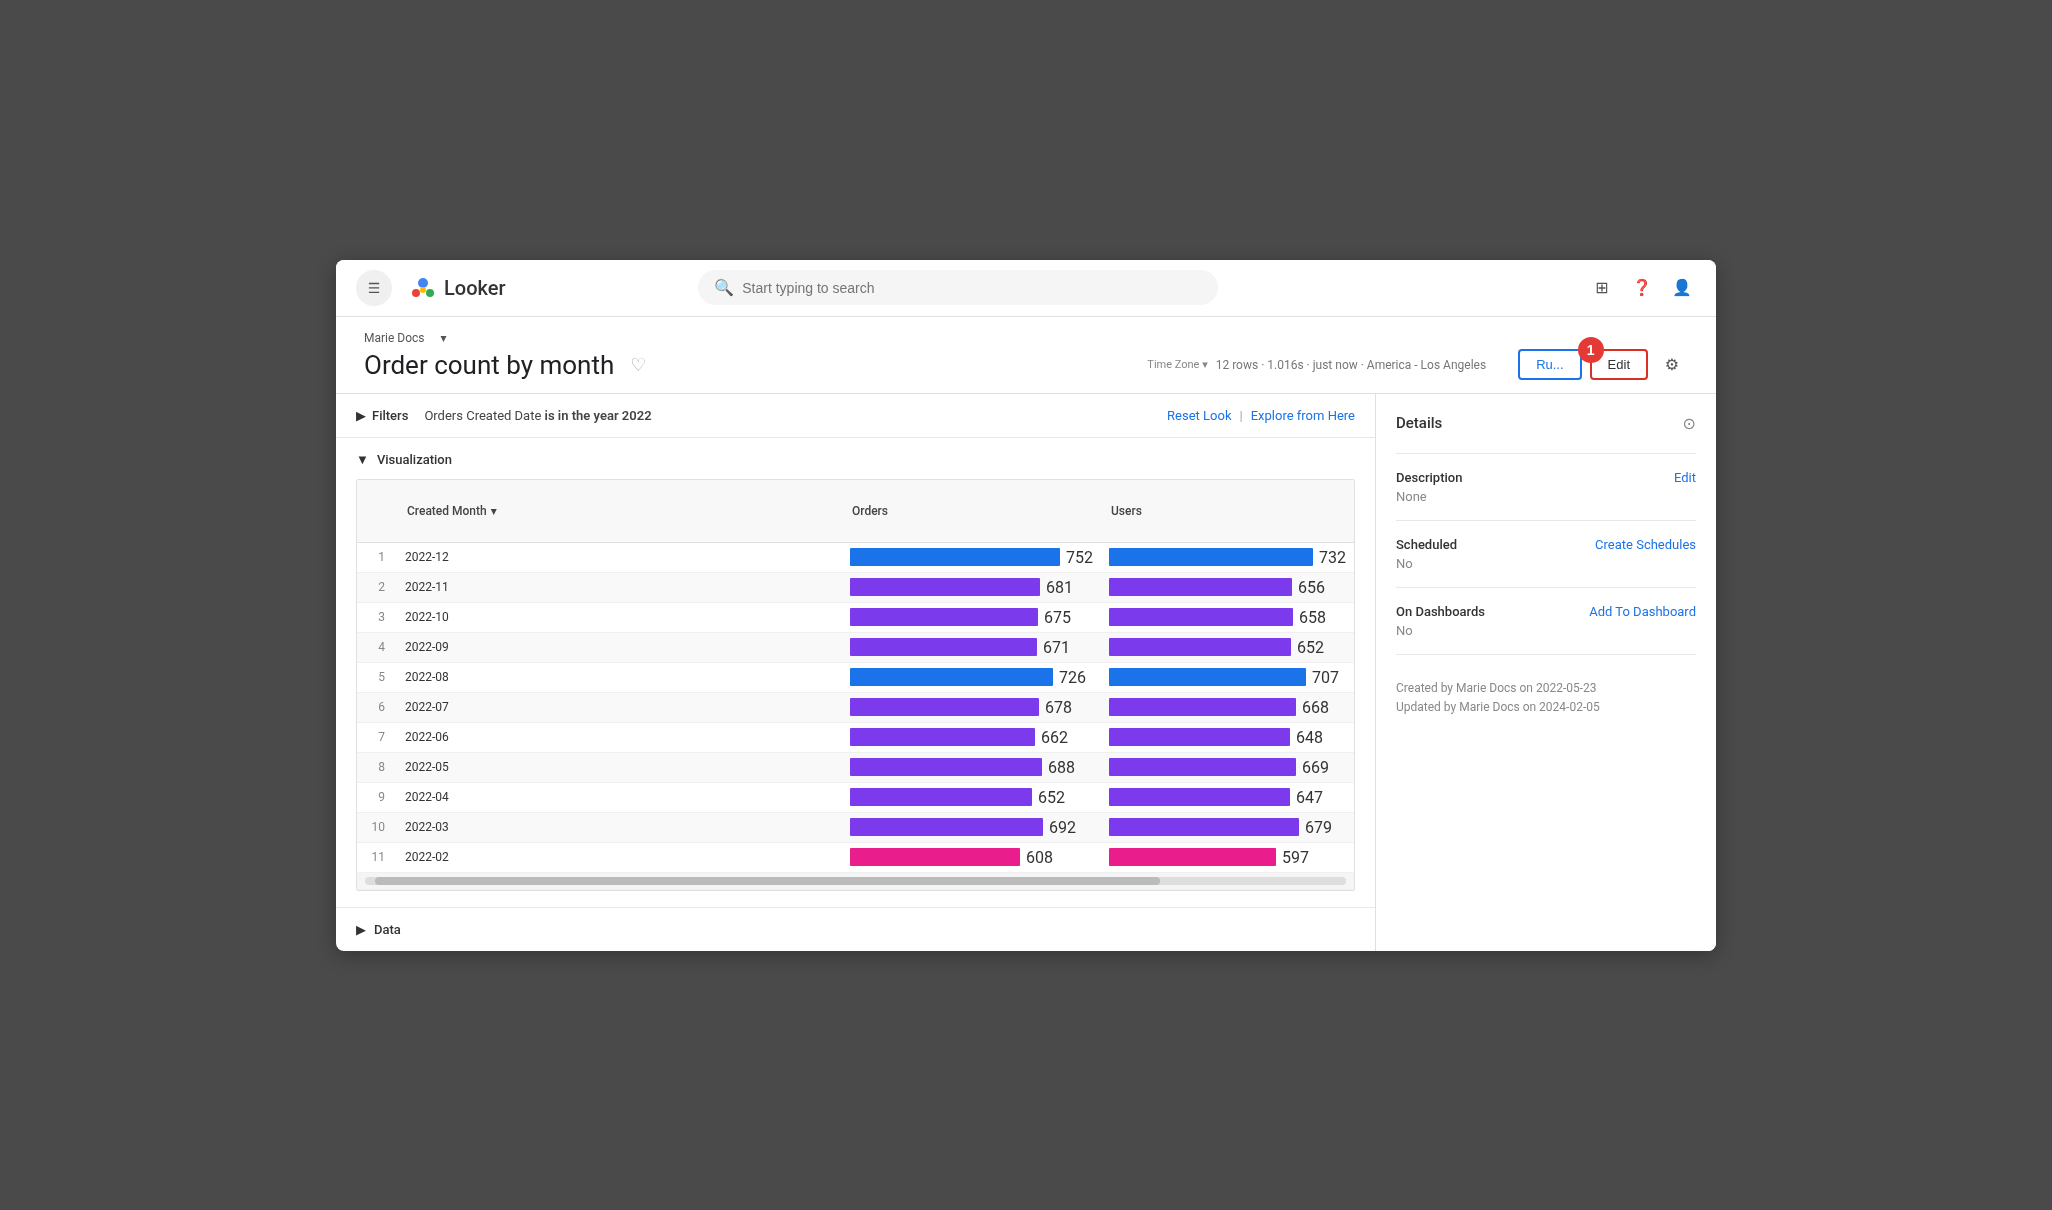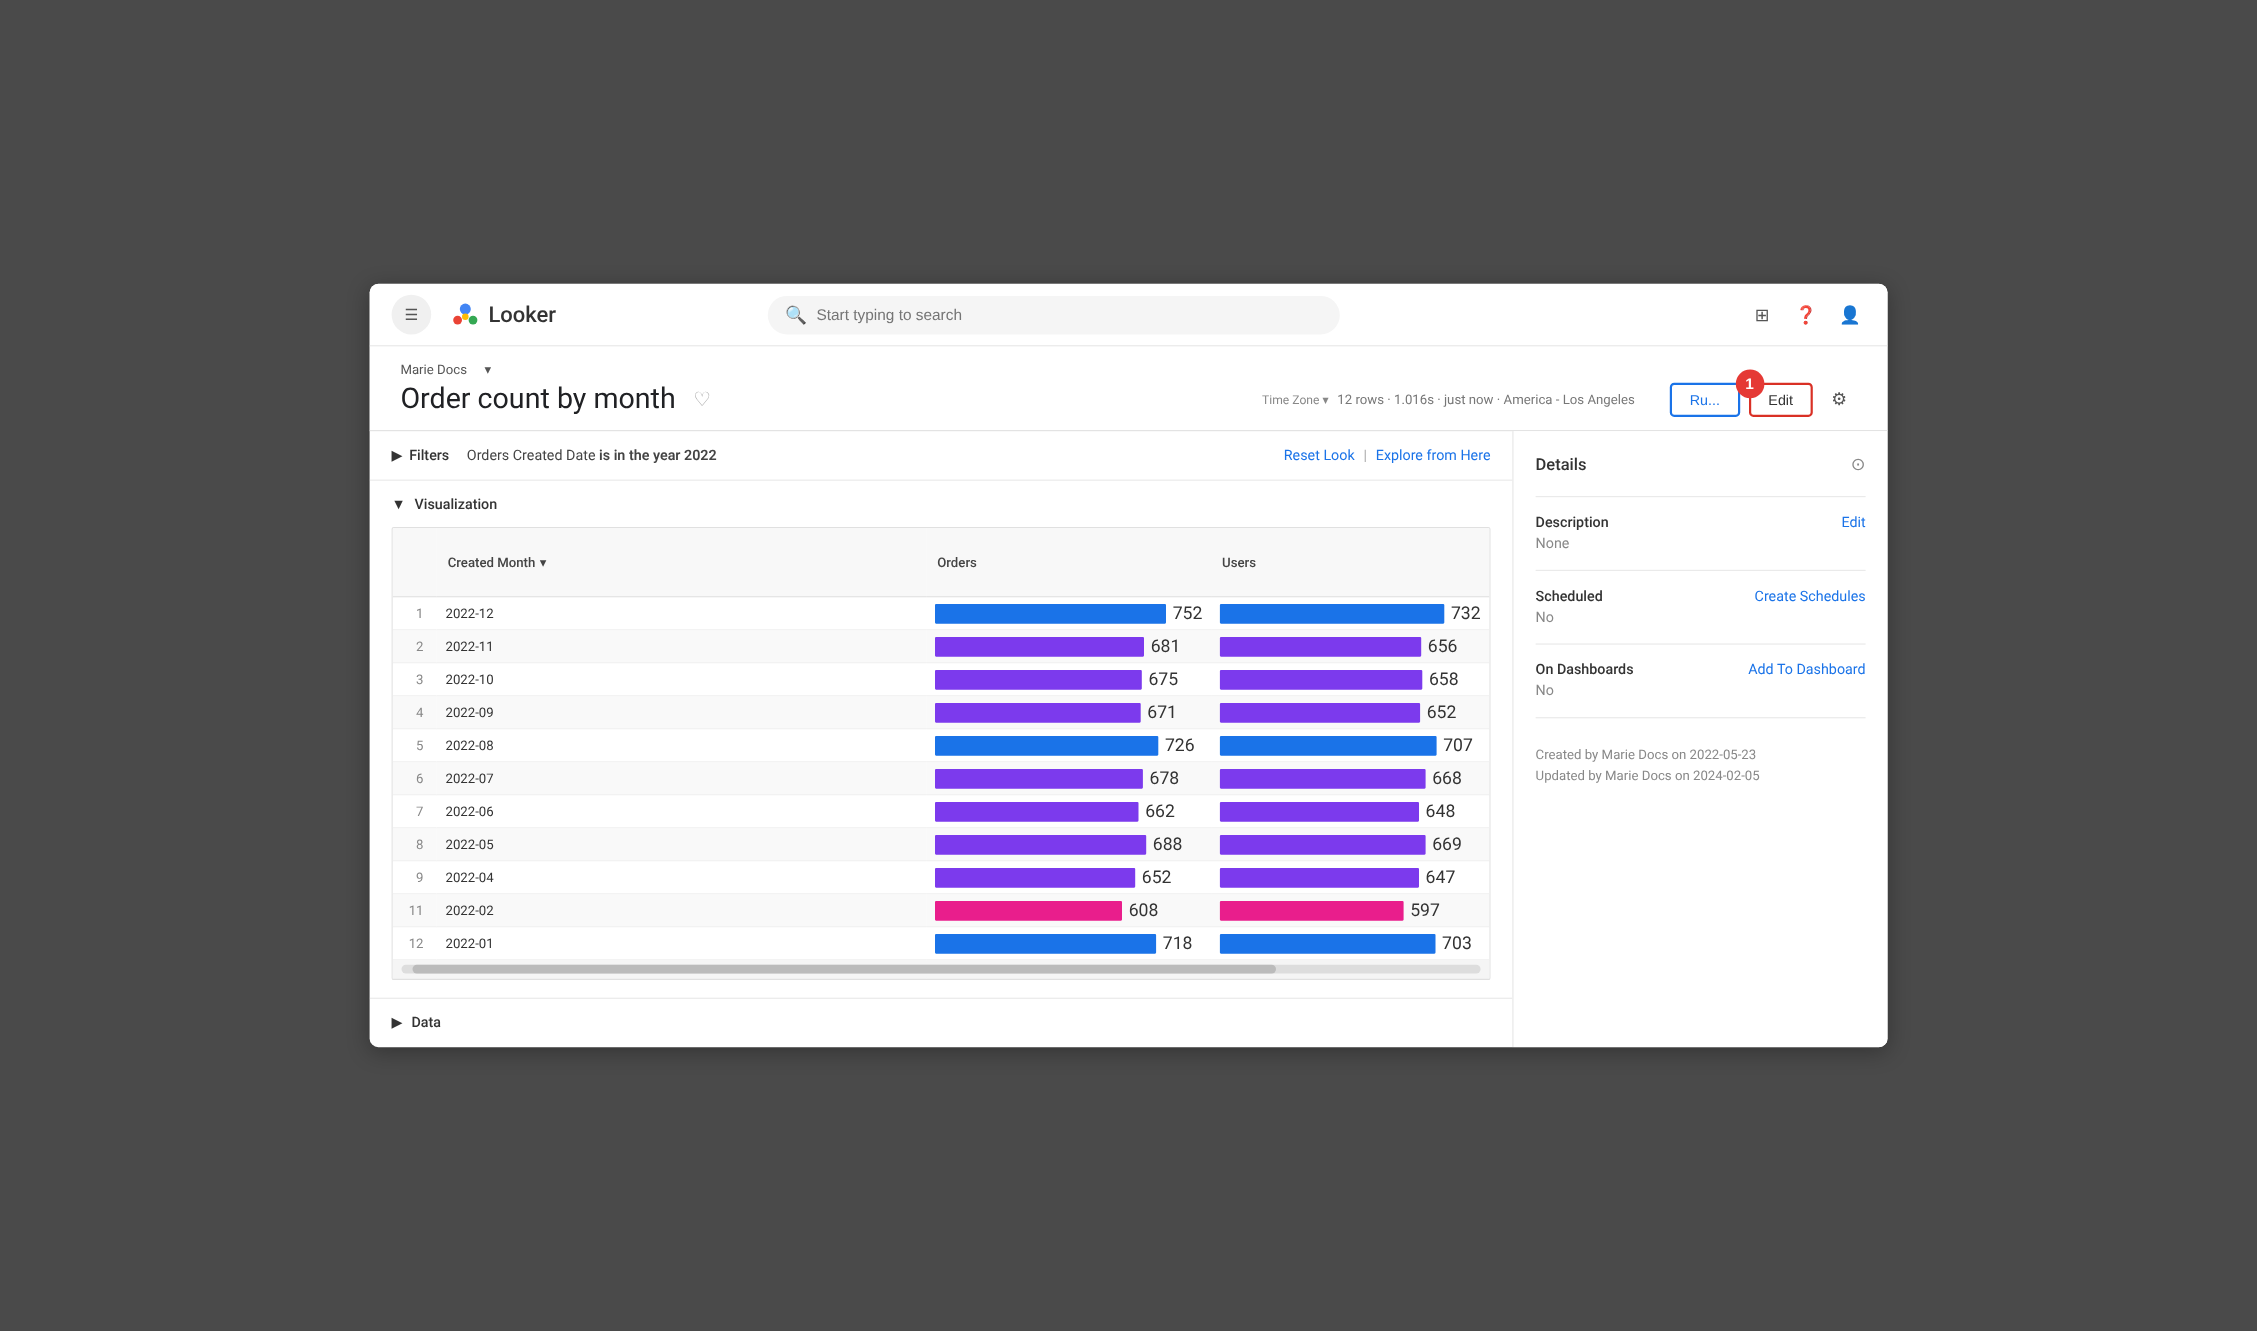--- a/index.html
+++ b/index.html
@@ -501,48 +501,48 @@
         </div>
       </td>
       <td class="bar-cell2">
         <div class="bar-container">
           <div class="bar" style="width:181px; background:#7c3aed;"></div>
           <span class="bar-label">647</span>
         </div>
       </td>
     </tr>
                 <tr>
+      <td class="row-num">10</td>
+      <td class="month-cell">2022-03</td>
+      <td class="bar-cell">
+        <div class="bar-container">
+          <div class="bar" style="width:193px; background:#7c3aed;"></div>
+          <span class="bar-label">692</span>
+        </div>
+      </td>
+      <td class="bar-cell2">
+        <div class="bar-container">
+          <div class="bar" style="width:190px; background:#7c3aed;"></div>
+          <span class="bar-label">679</span>
+        </div>
+      </td>
+    </tr>
+                <tr>
       <td class="row-num">11</td>
       <td class="month-cell">2022-02</td>
       <td class="bar-cell">
         <div class="bar-container">
           <div class="bar" style="width:170px; background:#e91e8c;"></div>
           <span class="bar-label">608</span>
         </div>
       </td>
       <td class="bar-cell2">
         <div class="bar-container">
           <div class="bar" style="width:167px; background:#e91e8c;"></div>
           <span class="bar-label">597</span>
-        </div>
-      </td>
-    </tr>
-                <tr>
-      <td class="row-num">12</td>
-      <td class="month-cell">2022-01</td>
-      <td class="bar-cell">
-        <div class="bar-container">
-          <div class="bar" style="width:201px; background:#1a73e8;"></div>
-          <span class="bar-label">718</span>
-        </div>
-      </td>
-      <td class="bar-cell2">
-        <div class="bar-container">
-          <div class="bar" style="width:196px; background:#1a73e8;"></div>
-          <span class="bar-label">703</span>
         </div>
       </td>
     </tr>
                 <tr class="scrollbar-row">
     <td colspan="4">
       <div class="scrollbar-track">
         <div class="scrollbar-thumb"></div>
       </div>
     </td>
   </tr>

